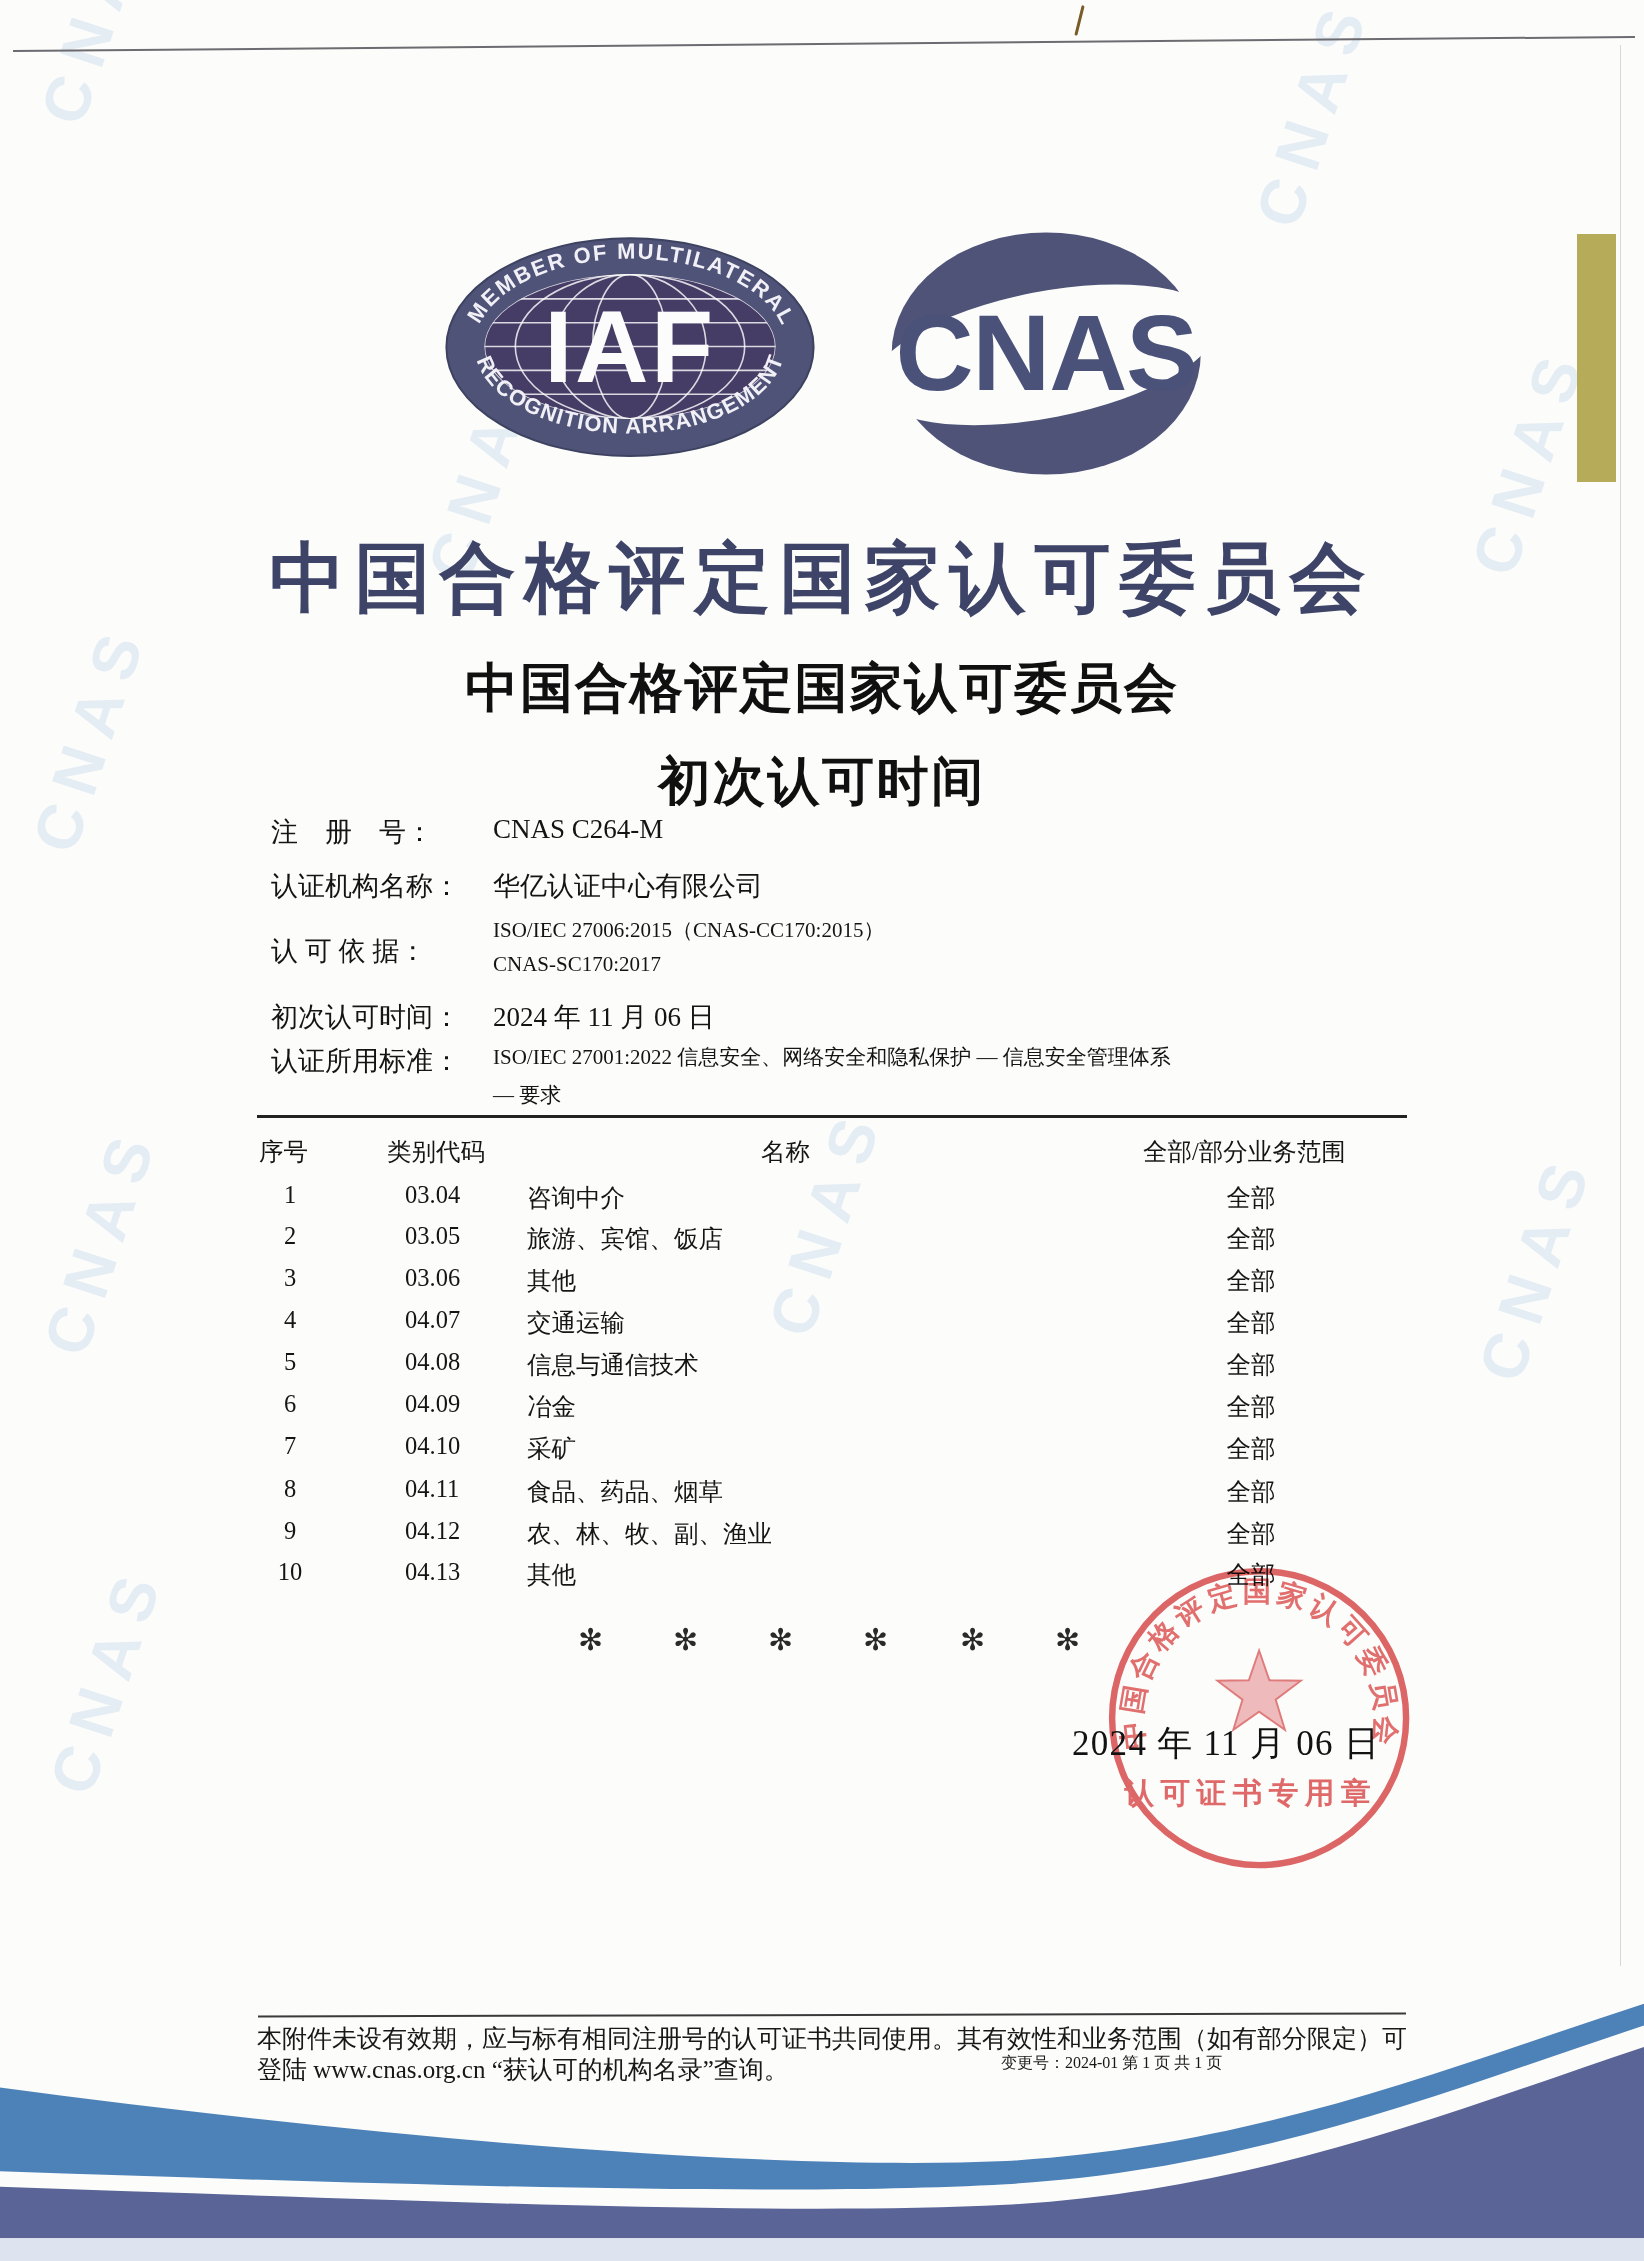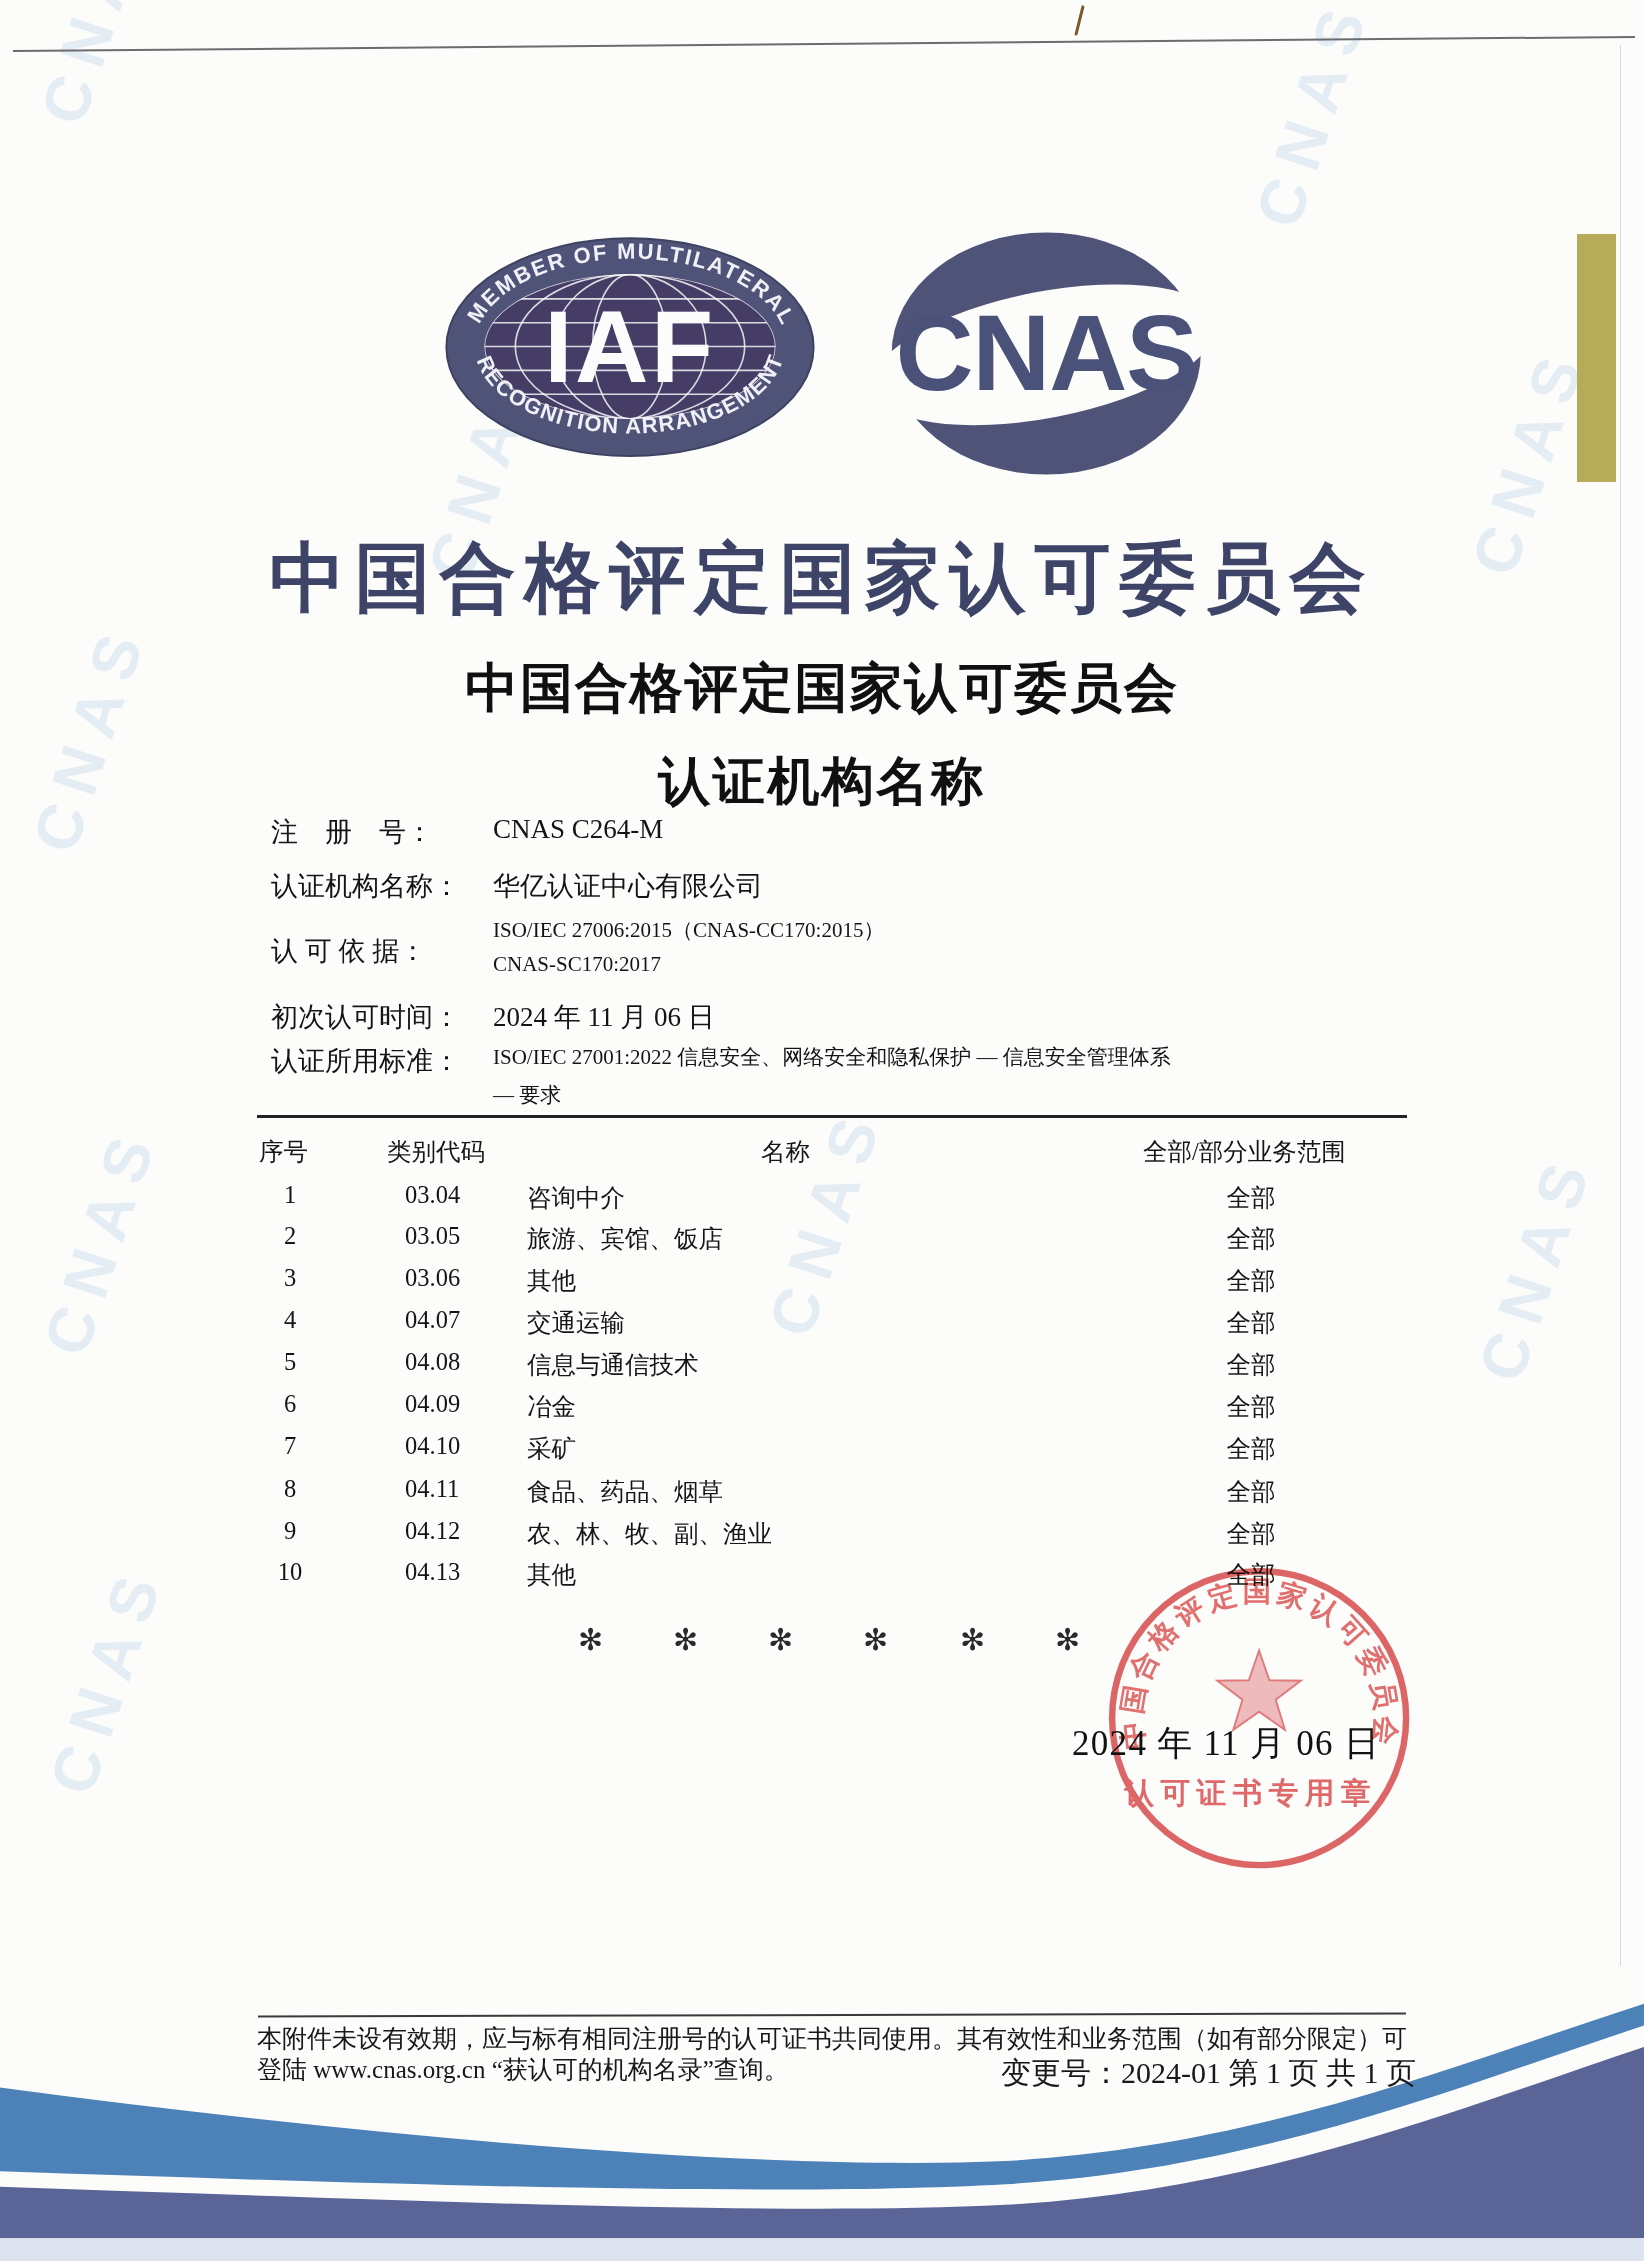--- a/index.html
+++ b/index.html
@@ -51,21 +51,21 @@
   .trow .c-scope{position:absolute;left:1206px;width:90px;text-align:center;}
   
   .ast{position:absolute;top:1622px;font-size:30px;color:#2a2a2a;font-family:"DejaVu Sans",sans-serif;}
   
   .cert-date{position:absolute;left:1072px;top:1720px;font-size:35px;letter-spacing:1.3px;color:#121212;z-index:6;white-space:nowrap;}
   #stamp{position:absolute;left:0;top:0;z-index:5;mix-blend-mode:multiply;opacity:.93;pointer-events:none;}
   
   .foot-sep{position:absolute;left:258px;top:2014px;width:1148px;height:1.9px;background:#3a3a3a;transform:rotate(-0.15deg);z-index:3;}
   .foot-l1{position:absolute;left:257px;top:2022px;font-size:25px;color:#181818;white-space:nowrap;z-index:3;}
   .foot-l2{position:absolute;left:257px;top:2053px;font-size:25px;color:#181818;white-space:nowrap;z-index:3;}
-  .foot-r{position:absolute;left:1001px;top:2053px;font-size:30px;color:#181818;white-space:nowrap;z-index:3;}
+  .foot-r{position:absolute;left:1001px;top:2053px;font-size:16px;color:#181818;white-space:nowrap;z-index:3;}
   #waves{position:absolute;left:0;top:1934px;z-index:2;}
   .logo{position:absolute;z-index:2;}
   svg text{font-family:"Liberation Sans","DejaVu Sans",sans-serif;}
 </style>
 </head>
 <body>
 
 <div class="wm" style="left:26px;top:110px;">CNAS</div>
 <div class="wm" style="left:18px;top:838px;">CNAS</div>
 <div class="wm" style="left:29px;top:1341px;">CNAS</div>
@@ -114,21 +114,21 @@
 <div class="logo" style="left:891px;top:231px;width:313px;height:245px;">
   <svg width="313" height="245" viewBox="0 0 486 380">
     <ellipse cx="241" cy="190" rx="240" ry="188" fill="#4e5377"></ellipse>
     <ellipse cx="239" cy="192" rx="272" ry="98" fill="#fcfcfb" transform="rotate(-11 239 192)"></ellipse>
     <text x="241" y="247" text-anchor="middle" font-size="168" font-weight="bold" fill="#4b527a" letter-spacing="-2">CNAS</text>
   </svg>
 </div>
 
 <div class="title-main">中国合格评定国家认可委员会</div>
 <div class="title-sub1">中国合格评定国家认可委员会</div>
-<div class="title-sub2">认证机构名称</div>
+<div class="title-sub2">初次认可时间</div>
 
 <div class="field" style="top:814px;">
   <span class="lbl">注　册　号：</span>
   <span class="val">CNAS C264-M</span>
 </div>
 <div class="field" style="top:868px;">
   <span class="lbl">认证机构名称：</span>
   <span class="val">华亿认证中心有限公司</span>
 </div>
 <div class="field" style="top:933px;">

